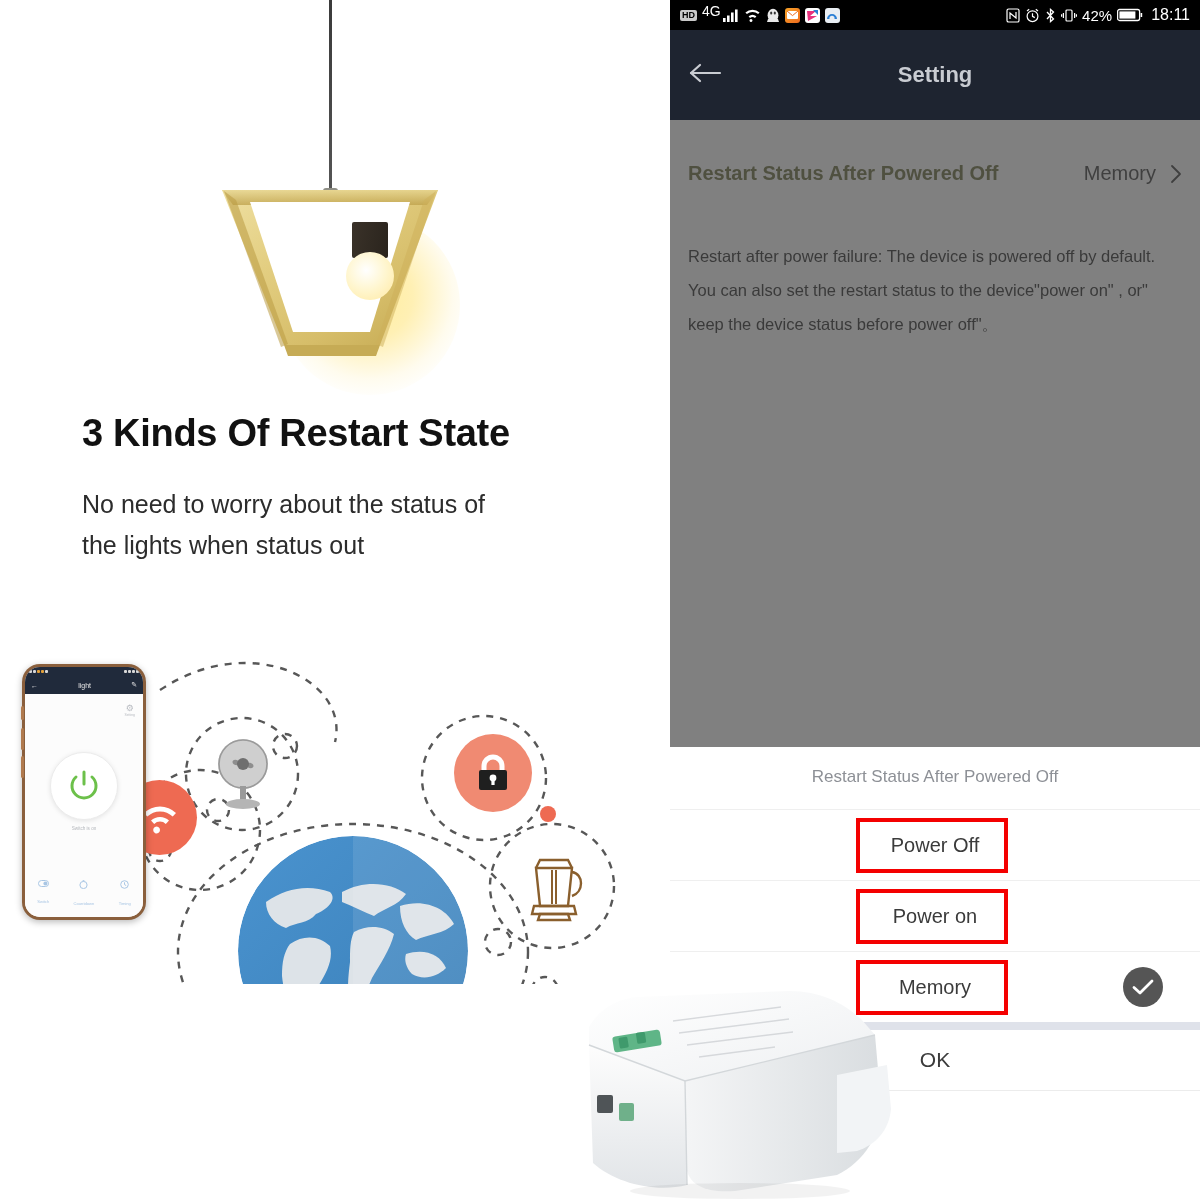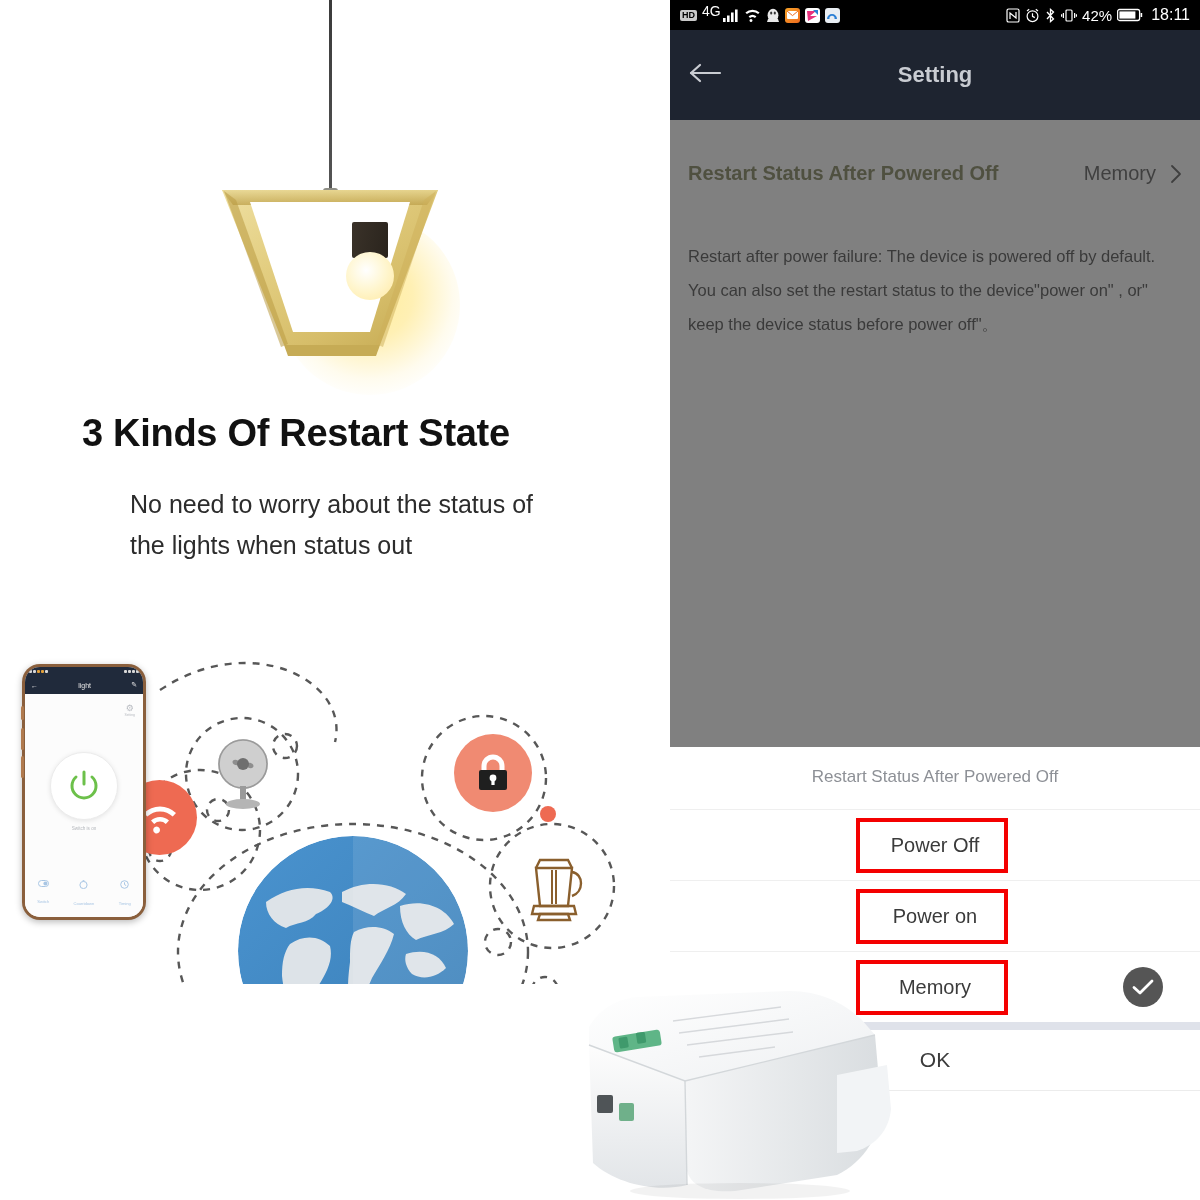--- a/index.html
+++ b/index.html
@@ -20,21 +20,21 @@
   .lamp .cord{position:absolute;left:149px;top:0;width:3px;height:192px;background:linear-gradient(180deg,#3a3a3a,#555);}
   .lamp .cone{position:absolute;left:143px;top:188px;width:15px;height:16px;background:#8f8f86;border-radius:3px 3px 50% 50%;}
   .lamp svg{position:absolute;left:0;top:0;}
   .glow{position:absolute;left:100px;top:215px;width:180px;height:180px;border-radius:50%;
     background:radial-gradient(circle at 50% 45%, rgba(255,236,150,.95) 0%, rgba(255,232,140,.65) 32%, rgba(255,235,160,.18) 62%, rgba(255,255,255,0) 78%);}
   .socket{position:absolute;left:172px;top:222px;width:36px;height:36px;background:linear-gradient(100deg,#3a3229,#2a241d);border-radius:2px;}
   .bulb{position:absolute;left:166px;top:252px;width:48px;height:48px;border-radius:50%;
     background:radial-gradient(circle at 42% 38%, #ffffff 0%, #fff6d0 48%, #ffe9a0 100%);}
 
   .headline{position:absolute;left:82px;top:412px;font-size:38px;font-weight:bold;color:#111;letter-spacing:-.3px;}
-  .subline{position:absolute;left:82px;top:484px;width:520px;font-size:25px;color:#2c2c2c;line-height:1.62;font-weight:300;margin-left:48px;}
+  .subline{position:absolute;left:82px;top:484px;width:520px;font-size:25px;color:#2c2c2c;line-height:1.62;font-weight:300;}
 
   
   .mini-phone{position:absolute;left:22px;top:664px;width:124px;height:256px;
     border-radius:18px;background:#8a5f3c;padding:3px;box-sizing:border-box;
     box-shadow:0 2px 7px rgba(0,0,0,.28);}
   .mini-phone .screen{width:100%;height:100%;border-radius:15px;background:#fafafa;overflow:hidden;position:relative;}
   .mini-phone .mstat{height:9px;background:#202a3b;display:flex;align-items:center;justify-content:space-between;padding:0 4px;}
   .mini-phone .mstat i{display:block;width:3px;height:3px;background:#d8d8d8;border-radius:1px;}
   .mini-phone .mstat .grp{display:flex;gap:1px;}
   .mini-phone .mbar{height:18px;background:#202a3b;display:flex;align-items:center;justify-content:space-between;padding:0 6px;}

